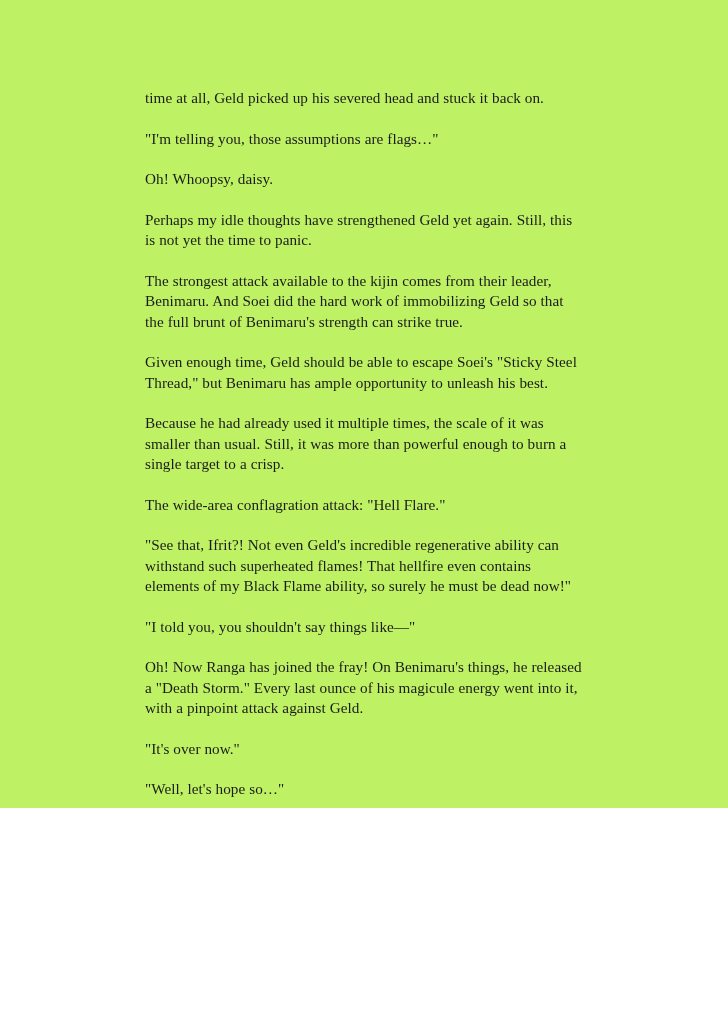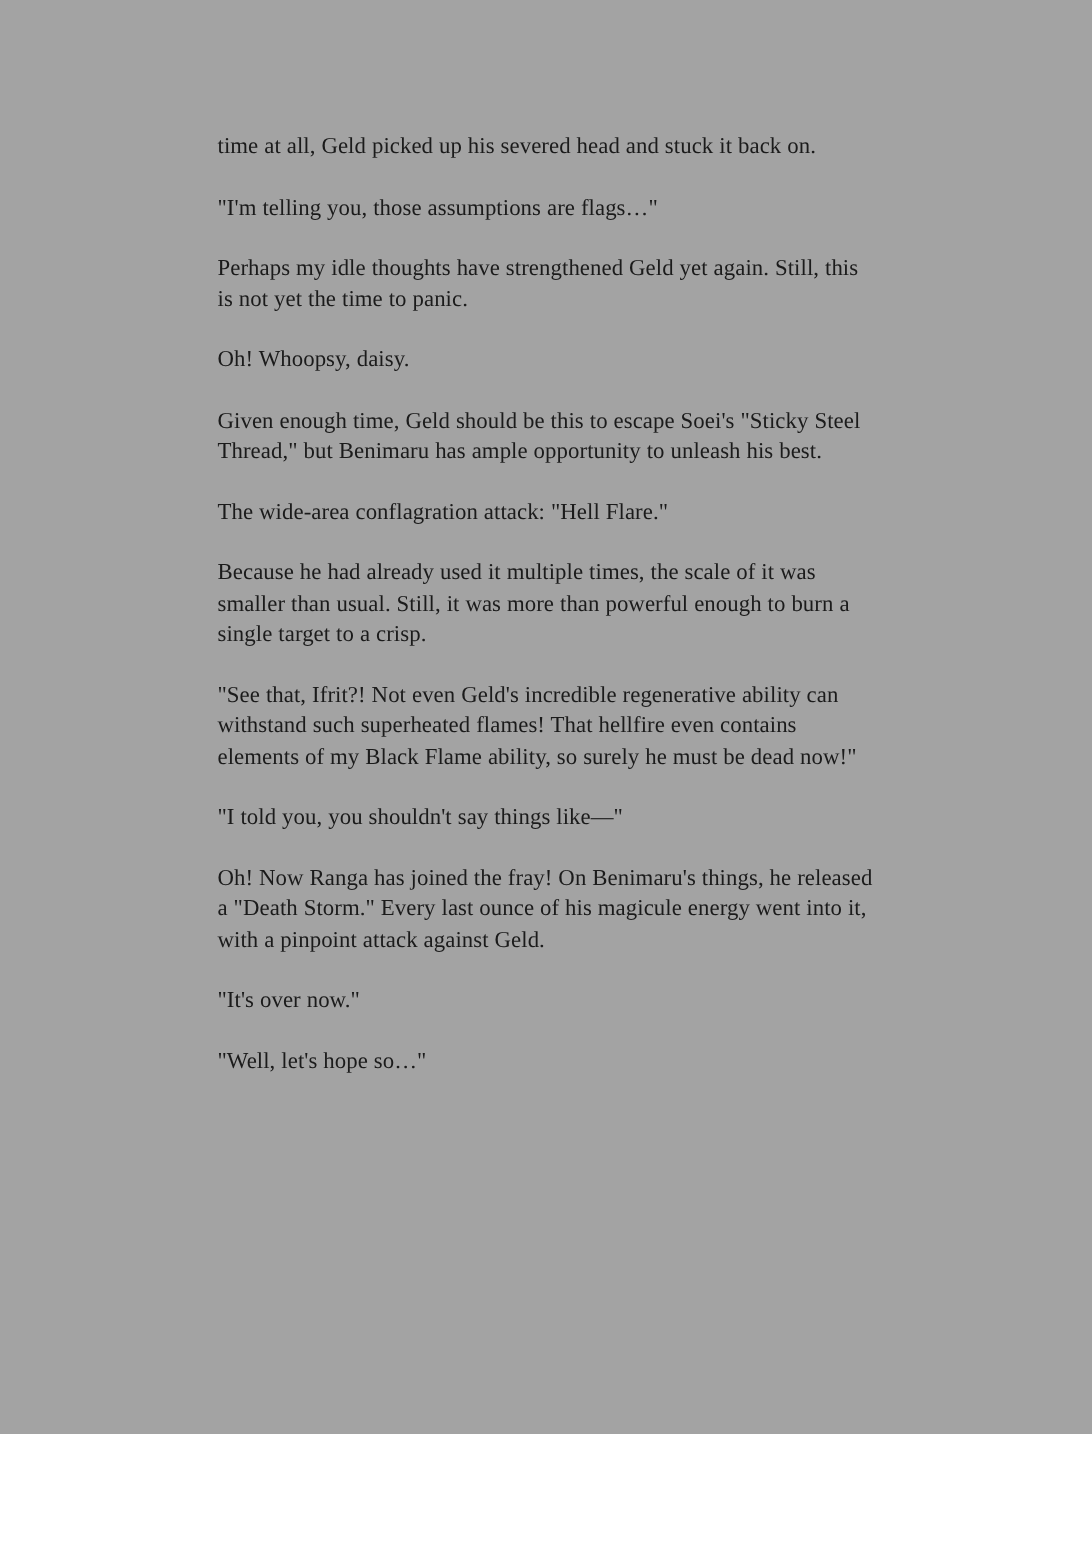--- a/index.html
+++ b/index.html
@@ -9,23 +9,23 @@
   }
   body {
     width: 728px;
     height: 1036px;
     font-family: "Liberation Serif", serif;
     color: #1a1a1a;
   }
   .page {
     position: relative;
     width: 728px;
-    height: 956px;
+    height: 808px;
     box-sizing: border-box;
-    background: #a3a3a3;
+    background: #bef264;
   }
   .text-column {
     position: absolute;
     left: 145px;
     top: 88px;
     width: 437px;
   }
   .para {
     margin: 0 0 20px 0;
     font-size: 15.2px;
@@ -39,24 +39,25 @@
     margin-bottom: 0;
   }
 </style>
 </head>
 <body>
 
 <div class="page">
   <div class="text-column">
     <p class="para">time at all, Geld picked up his severed head and stuck it back on.</p>
     <p class="para">"I'm telling you, those assumptions are flags…"</p>
+    <p class="para">Oh! Whoopsy, daisy.</p>
     <p class="para">Perhaps my idle thoughts have strengthened Geld yet again. Still, this is not yet the time to panic.</p>
-    <p class="para">Oh! Whoopsy, daisy.</p>
-    <p class="para">Given enough time, Geld should be this to escape Soei's "Sticky Steel Thread," but Benimaru has ample opportunity to unleash his best.</p>
+    <p class="para">The strongest attack available to the kijin comes from their leader, Benimaru. And Soei did the hard work of immobilizing Geld so that the full brunt of Benimaru's strength can strike true.</p>
+    <p class="para">Given enough time, Geld should be able to escape Soei's "Sticky Steel Thread," but Benimaru has ample opportunity to unleash his best.</p>
+    <p class="para">Because he had already used it multiple times, the scale of it was smaller than usual. Still, it was more than powerful enough to burn a single target to a crisp.</p>
     <p class="para">The wide-area conflagration attack: "Hell Flare."</p>
-    <p class="para">Because he had already used it multiple times, the scale of it was smaller than usual. Still, it was more than powerful enough to burn a single target to a crisp.</p>
     <p class="para">"See that, Ifrit?! Not even Geld's incredible regenerative ability can withstand such superheated flames! That hellfire even contains elements of my Black Flame ability, so surely he must be dead now!"</p>
     <p class="para">"I told you, you shouldn't say things like—"</p>
     <p class="para">Oh! Now Ranga has joined the fray! On Benimaru's things, he released a "Death Storm." Every last ounce of his magicule energy went into it, with a pinpoint attack against Geld.</p>
     <p class="para">"It's over now."</p>
     <p class="para">"Well, let's hope so…"</p>
   </div>
 </div>
 
 </body></html>

